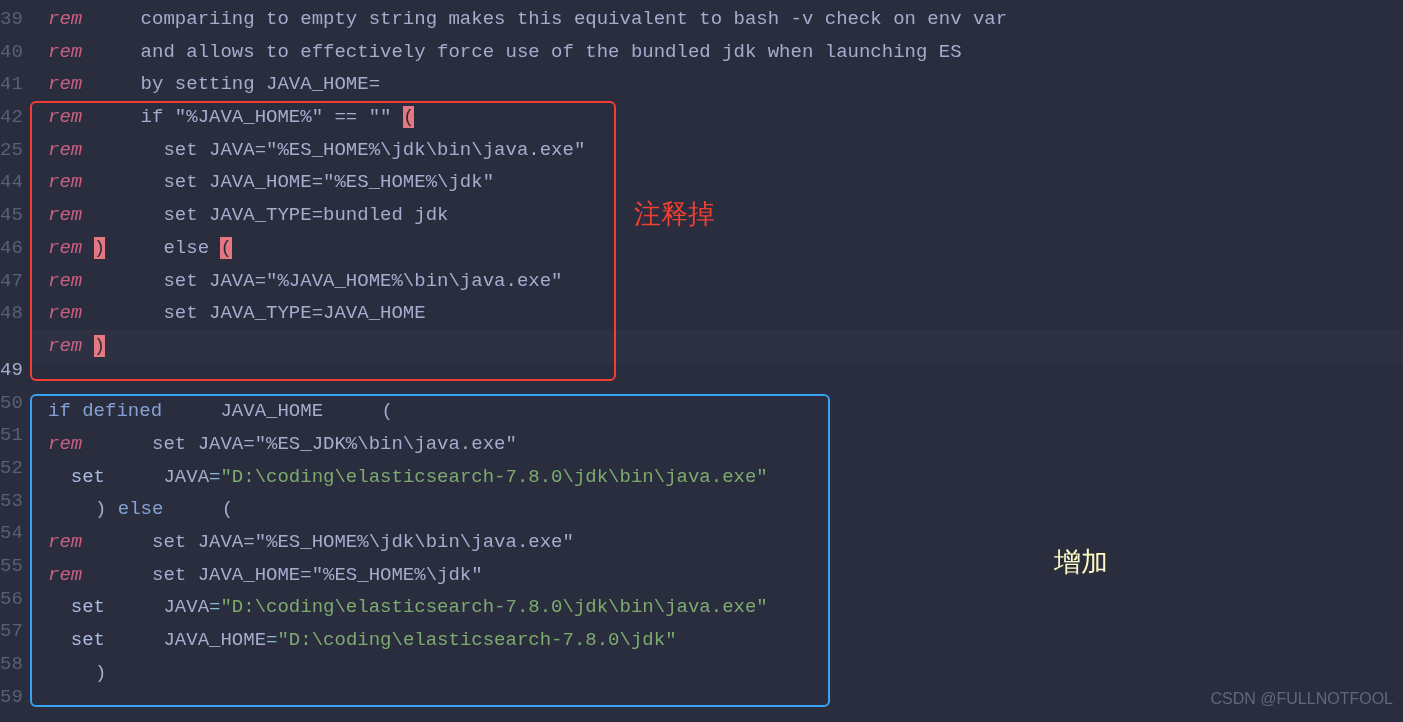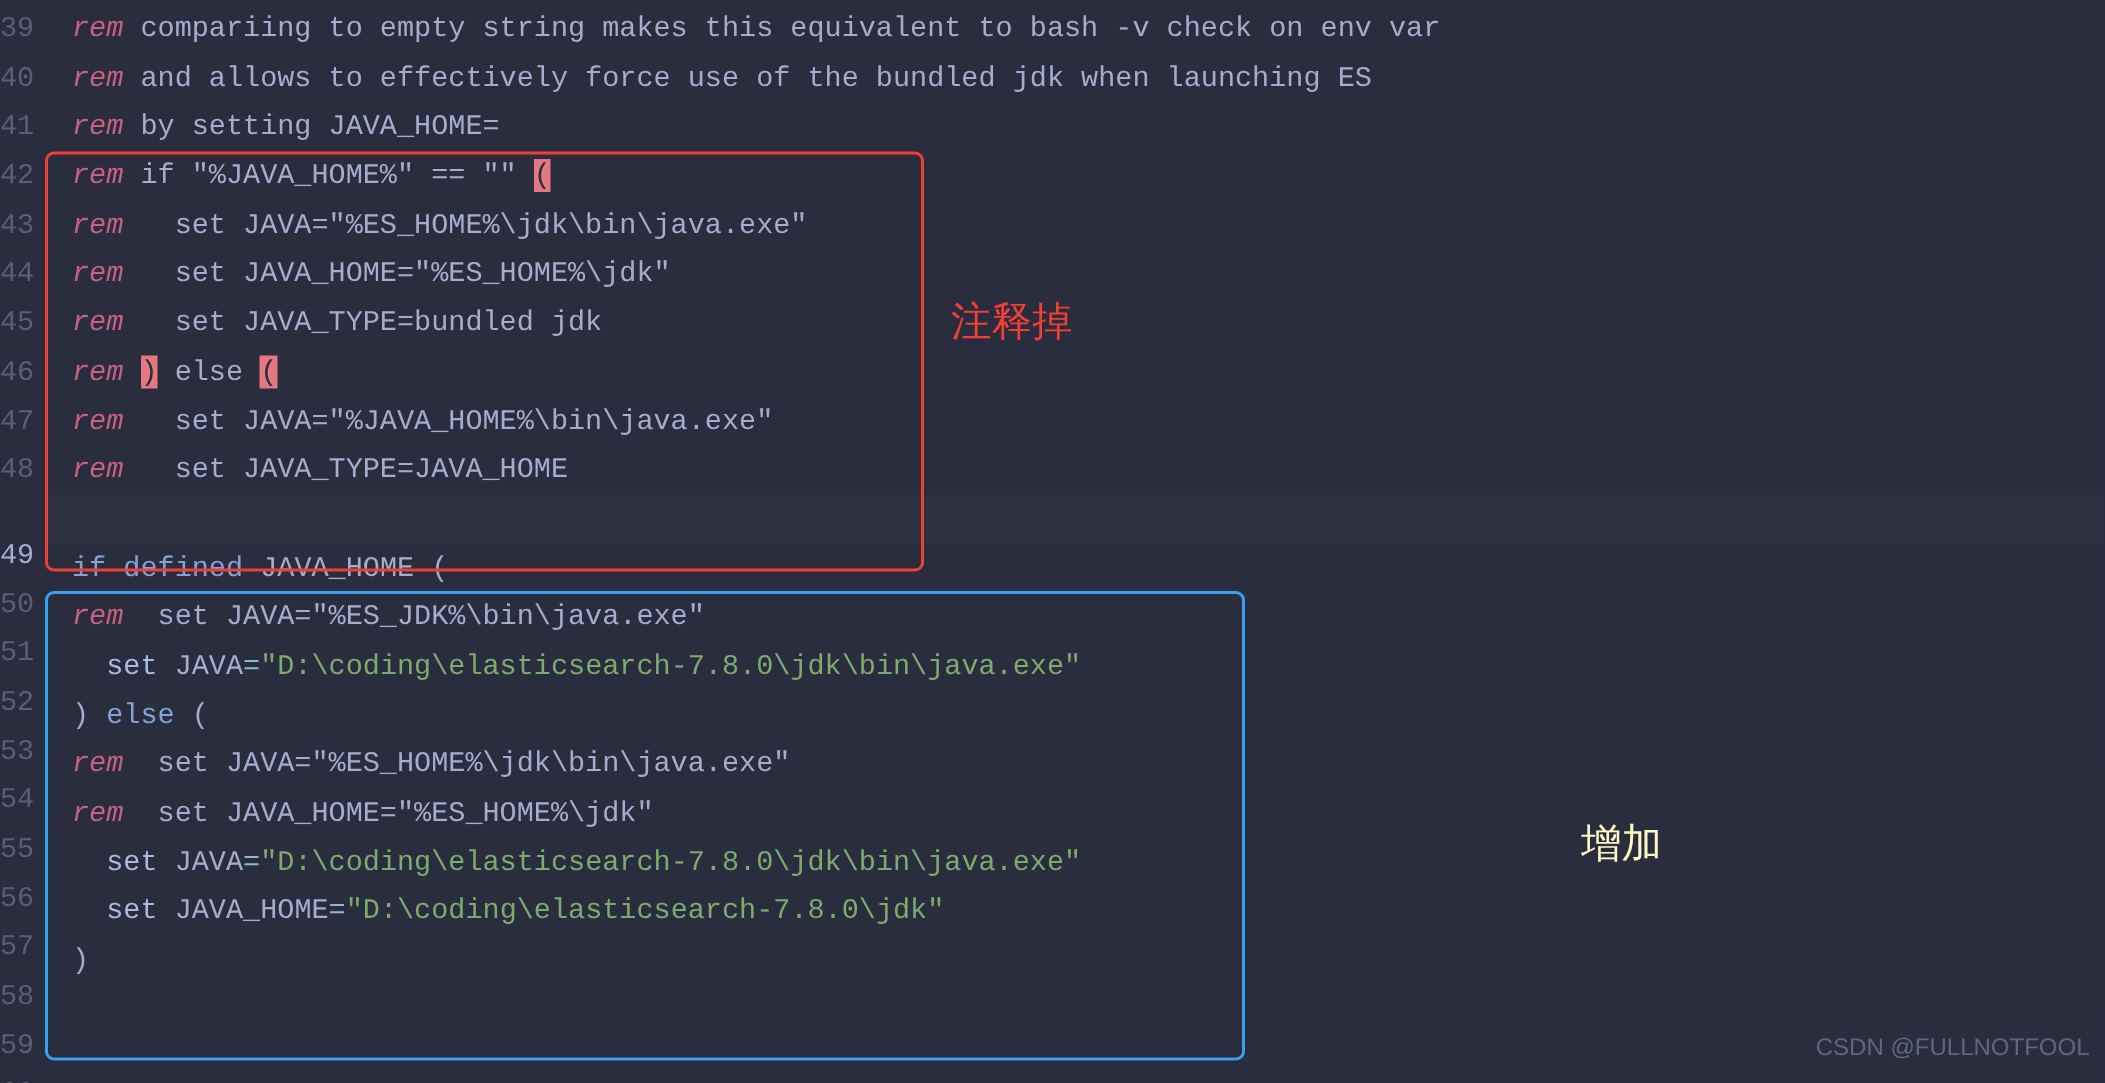--- a/index.html
+++ b/index.html
@@ -43,21 +43,21 @@
   .code .line {
     height: 32.7px;
     white-space: pre;
   }
   .rem   { color: #c96081; font-style: italic; }
   .kw    { color: #84a2d6; margin-top: 36px; }
   .kw2   { color: #acb9e0; }
   .eq    { color: #8bbad6; }
   .str   { color: #7dab6e; }
   .paren-bg { background: #e57780; color:#292d3e; padding:0 0px;}
-  .txt   { color: #a6accd; }
+  .txt   { color: #a6accd; margin-left: 47px; }
   .red-box {
     position:absolute;
     border:2px solid #f23f33;
     border-radius:6px;
     left:-2px;
     top:101px;
     width:586px;
     height:280px;
     pointer-events:none;
   }
@@ -106,21 +106,21 @@
 </style>
 </head>
 <body>
 
 <div class="editor">
   <div class="gutter" id="gutter">
       <div class="ln">39</div>
       <div class="ln">40</div>
       <div class="ln">41</div>
       <div class="ln">42</div>
-      <div class="ln">43</div>
+      <div class="ln">25</div>
       <div class="ln">44</div>
       <div class="ln">45</div>
       <div class="ln">46</div>
       <div class="ln">47</div>
       <div class="ln">48</div>
       <div class="ln act">49</div>
       <div class="ln">50</div>
       <div class="ln">51</div>
       <div class="ln">52</div>
       <div class="ln">53</div>
@@ -138,20 +138,21 @@
     <div class="line"><span class="rem">rem</span><span class="txt"> compariing to empty string makes this equivalent to bash -v check on env var</span></div>
     <div class="line"><span class="rem">rem</span><span class="txt"> and allows to effectively force use of the bundled jdk when launching ES</span></div>
     <div class="line"><span class="rem">rem</span><span class="txt"> by setting JAVA_HOME=</span></div>
     <div class="line"><span class="rem">rem</span><span class="txt"> if "%JAVA_HOME%" == "" </span><span class="paren-bg">(</span></div>
     <div class="line"><span class="rem">rem</span><span class="txt">   set JAVA="%ES_HOME%\jdk\bin\java.exe"</span></div>
     <div class="line"><span class="rem">rem</span><span class="txt">   set JAVA_HOME="%ES_HOME%\jdk"</span></div>
     <div class="line"><span class="rem">rem</span><span class="txt">   set JAVA_TYPE=bundled jdk</span></div>
     <div class="line"><span class="rem">rem</span><span> </span><span class="paren-bg">)</span><span class="txt"> else </span><span class="paren-bg">(</span></div>
     <div class="line"><span class="rem">rem</span><span class="txt">   set JAVA="%JAVA_HOME%\bin\java.exe"</span></div>
     <div class="line"><span class="rem">rem</span><span class="txt">   set JAVA_TYPE=JAVA_HOME</span></div>
+    <div class="line"><span class="rem">rem</span><span> </span><span class="paren-bg">)</span></div>
     <div class="line"></div>
     <div class="line"><span class="kw">if</span><span> </span><span class="kw">defined</span><span> </span><span class="txt">JAVA_HOME </span><span class="txt">(</span></div>
     <div class="line"><span class="rem">rem</span><span class="txt">  set JAVA="%ES_JDK%\bin\java.exe"</span></div>
     <div class="line"><span>  </span><span class="kw2">set</span><span> </span><span class="txt">JAVA</span><span class="eq">=</span><span class="str">"D:\coding\elasticsearch-7.8.0\jdk\bin\java.exe"</span></div>
     <div class="line"><span class="txt">)</span><span> </span><span class="kw">else</span><span> </span><span class="txt">(</span></div>
     <div class="line"><span class="rem">rem</span><span class="txt">  set JAVA="%ES_HOME%\jdk\bin\java.exe"</span></div>
     <div class="line"><span class="rem">rem</span><span class="txt">  set JAVA_HOME="%ES_HOME%\jdk"</span></div>
     <div class="line"><span>  </span><span class="kw2">set</span><span> </span><span class="txt">JAVA</span><span class="eq">=</span><span class="str">"D:\coding\elasticsearch-7.8.0\jdk\bin\java.exe"</span></div>
     <div class="line"><span>  </span><span class="kw2">set</span><span> </span><span class="txt">JAVA_HOME</span><span class="eq">=</span><span class="str">"D:\coding\elasticsearch-7.8.0\jdk"</span></div>
     <div class="line"><span class="txt">)</span></div>

